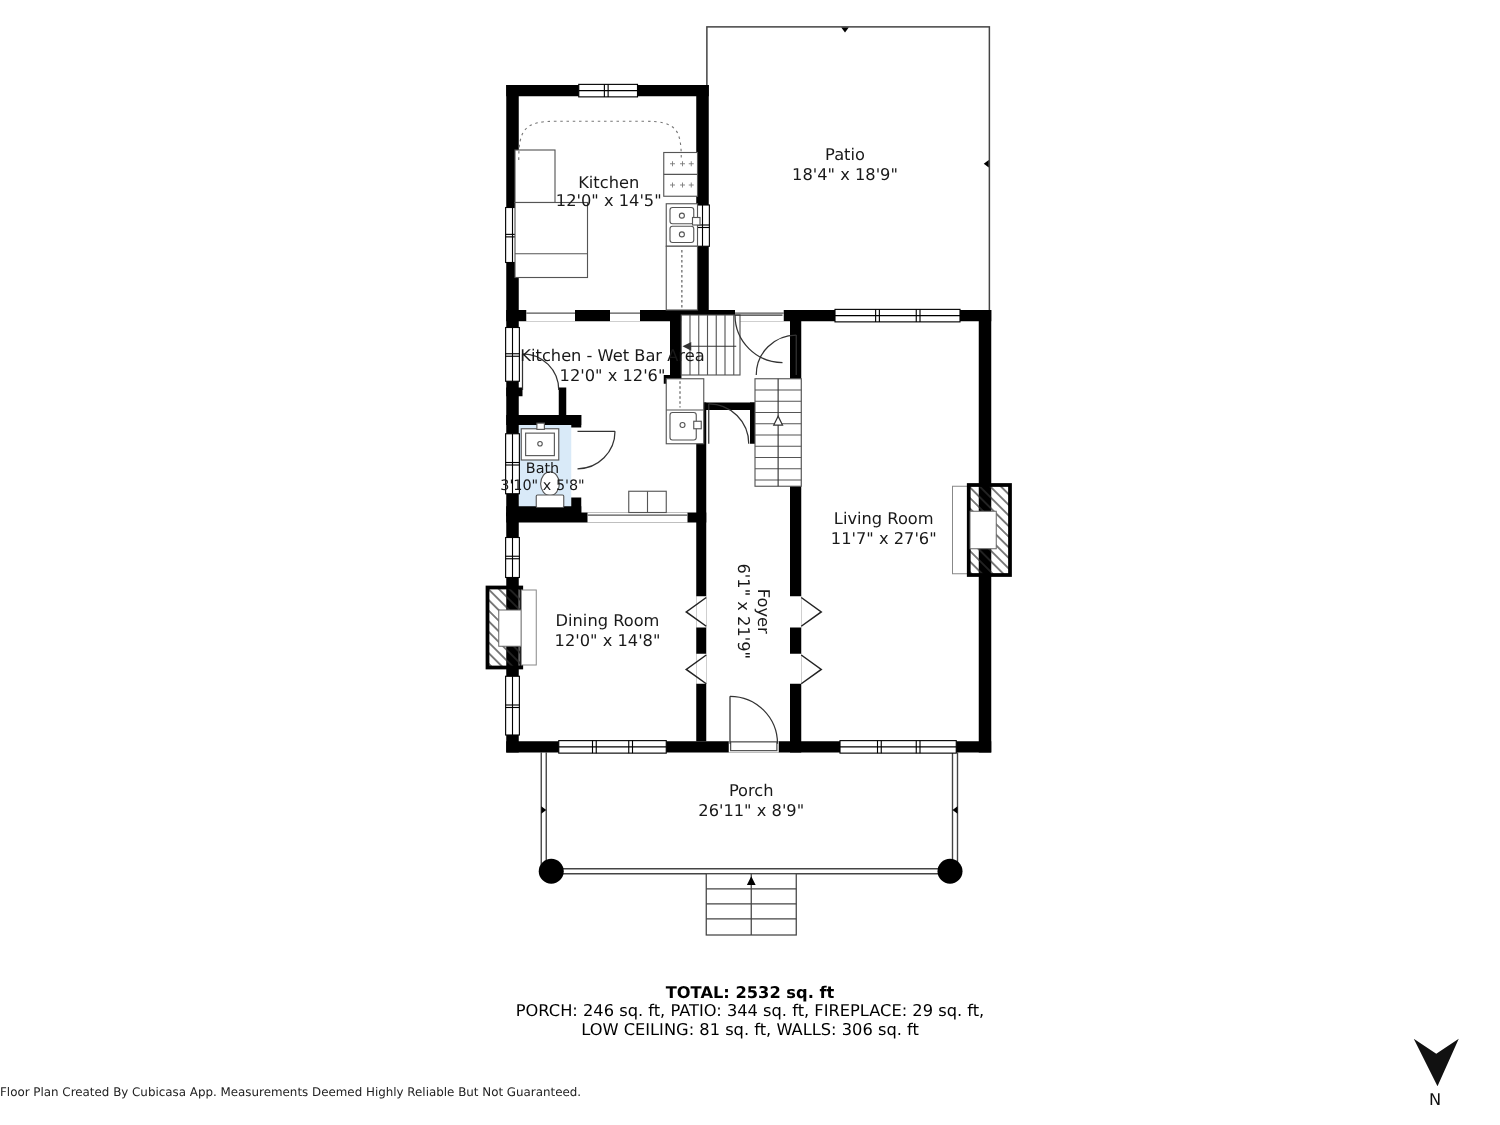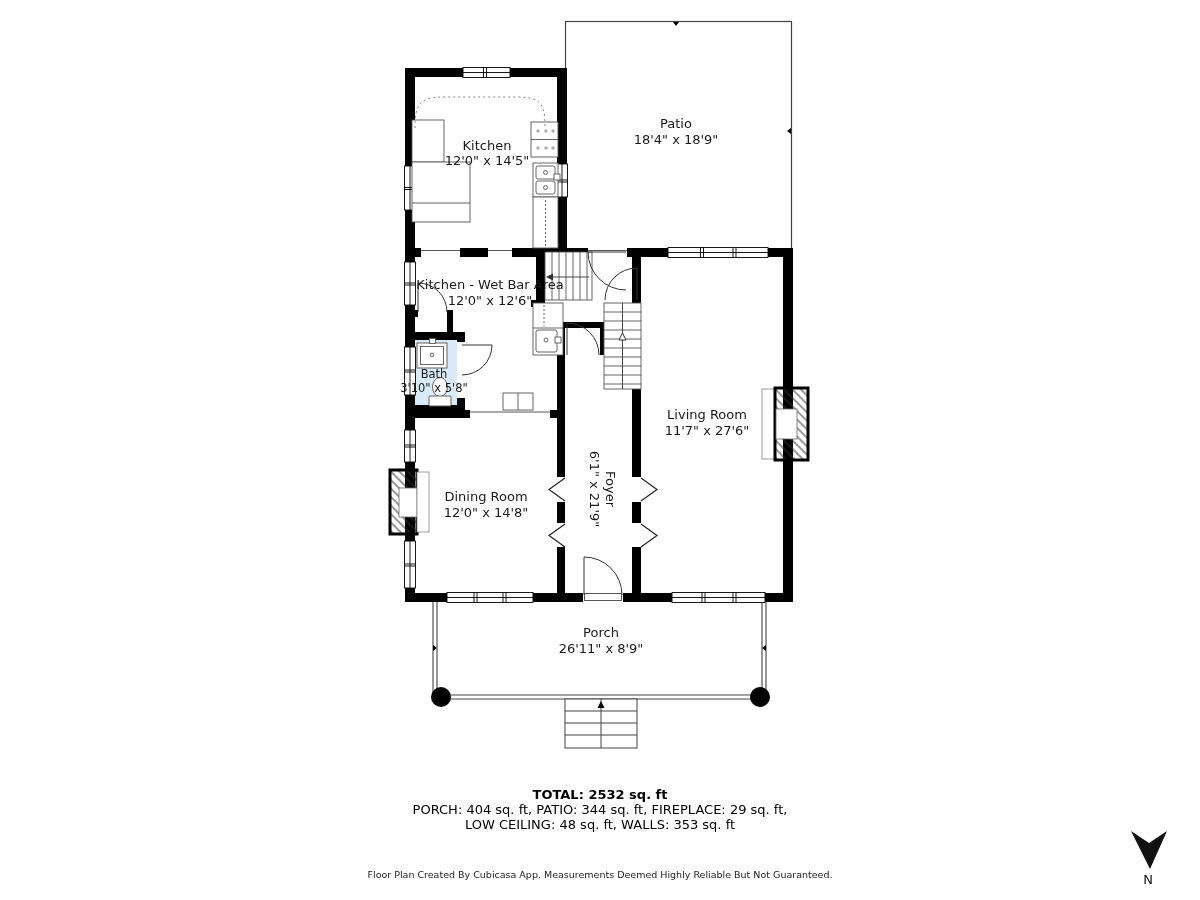--- a/index.html
+++ b/index.html
@@ -5,21 +5,21 @@
   html,body{margin:0;padding:0;background:#ffffff;}
   .stage{position:relative;width:1200px;height:900px;background:#ffffff;overflow:hidden;
          font-family:"DejaVu Sans", sans-serif;}
   svg{position:absolute;left:0;top:0;}
   .room-name{font-size:13px;fill:#191919;}
   .room-dims{font-size:13px;fill:#191919;}
   .room-name.small,.room-dims.small{font-size:11.5px;}
   .summary{position:absolute;top:787px;left:0;width:1200px;text-align:center;
            font-size:13px;line-height:15px;color:#000;}
   .summary .total{font-weight:bold;}
-  .disclaimer{position:absolute;top:869px;left:0;width:1200px;text-align:center;
+  .disclaimer{position:absolute;top:869px;left:0;width:1200px;
               font-size:9.5px;color:#222;}
 </style>
 </head>
 <body>
 
 <div class="stage">
 
 <svg width="1200" height="900" viewBox="0 0 1200 900">
   <defs>
     <pattern id="hatch" patternUnits="userSpaceOnUse" width="6" height="6" patternTransform="rotate(-45)">
@@ -317,18 +317,18 @@
   </g>
 
   <g>
     <polygon points="1131,831 1149,843 1167,831 1150,869" fill="#111"></polygon>
     <text x="1148" y="884" text-anchor="middle" font-size="13" fill="#111">N</text>
   </g>
 </svg>
 
 <div class="summary">
   <div class="total">TOTAL: 2532 sq. ft</div>
-  <div>PORCH: 404 sq. ft, PATIO: 344 sq. ft, FIREPLACE: 29 sq. ft,</div>
-  <div>LOW CEILING: 48 sq. ft, WALLS: 353 sq. ft</div>
+  <div>PORCH: 246 sq. ft, PATIO: 344 sq. ft, FIREPLACE: 29 sq. ft,</div>
+  <div>LOW CEILING: 81 sq. ft, WALLS: 306 sq. ft</div>
 </div>
 <div class="disclaimer">Floor Plan Created By Cubicasa App. Measurements Deemed Highly Reliable But Not Guaranteed.</div>
 
 </div>
 
 </body></html>

